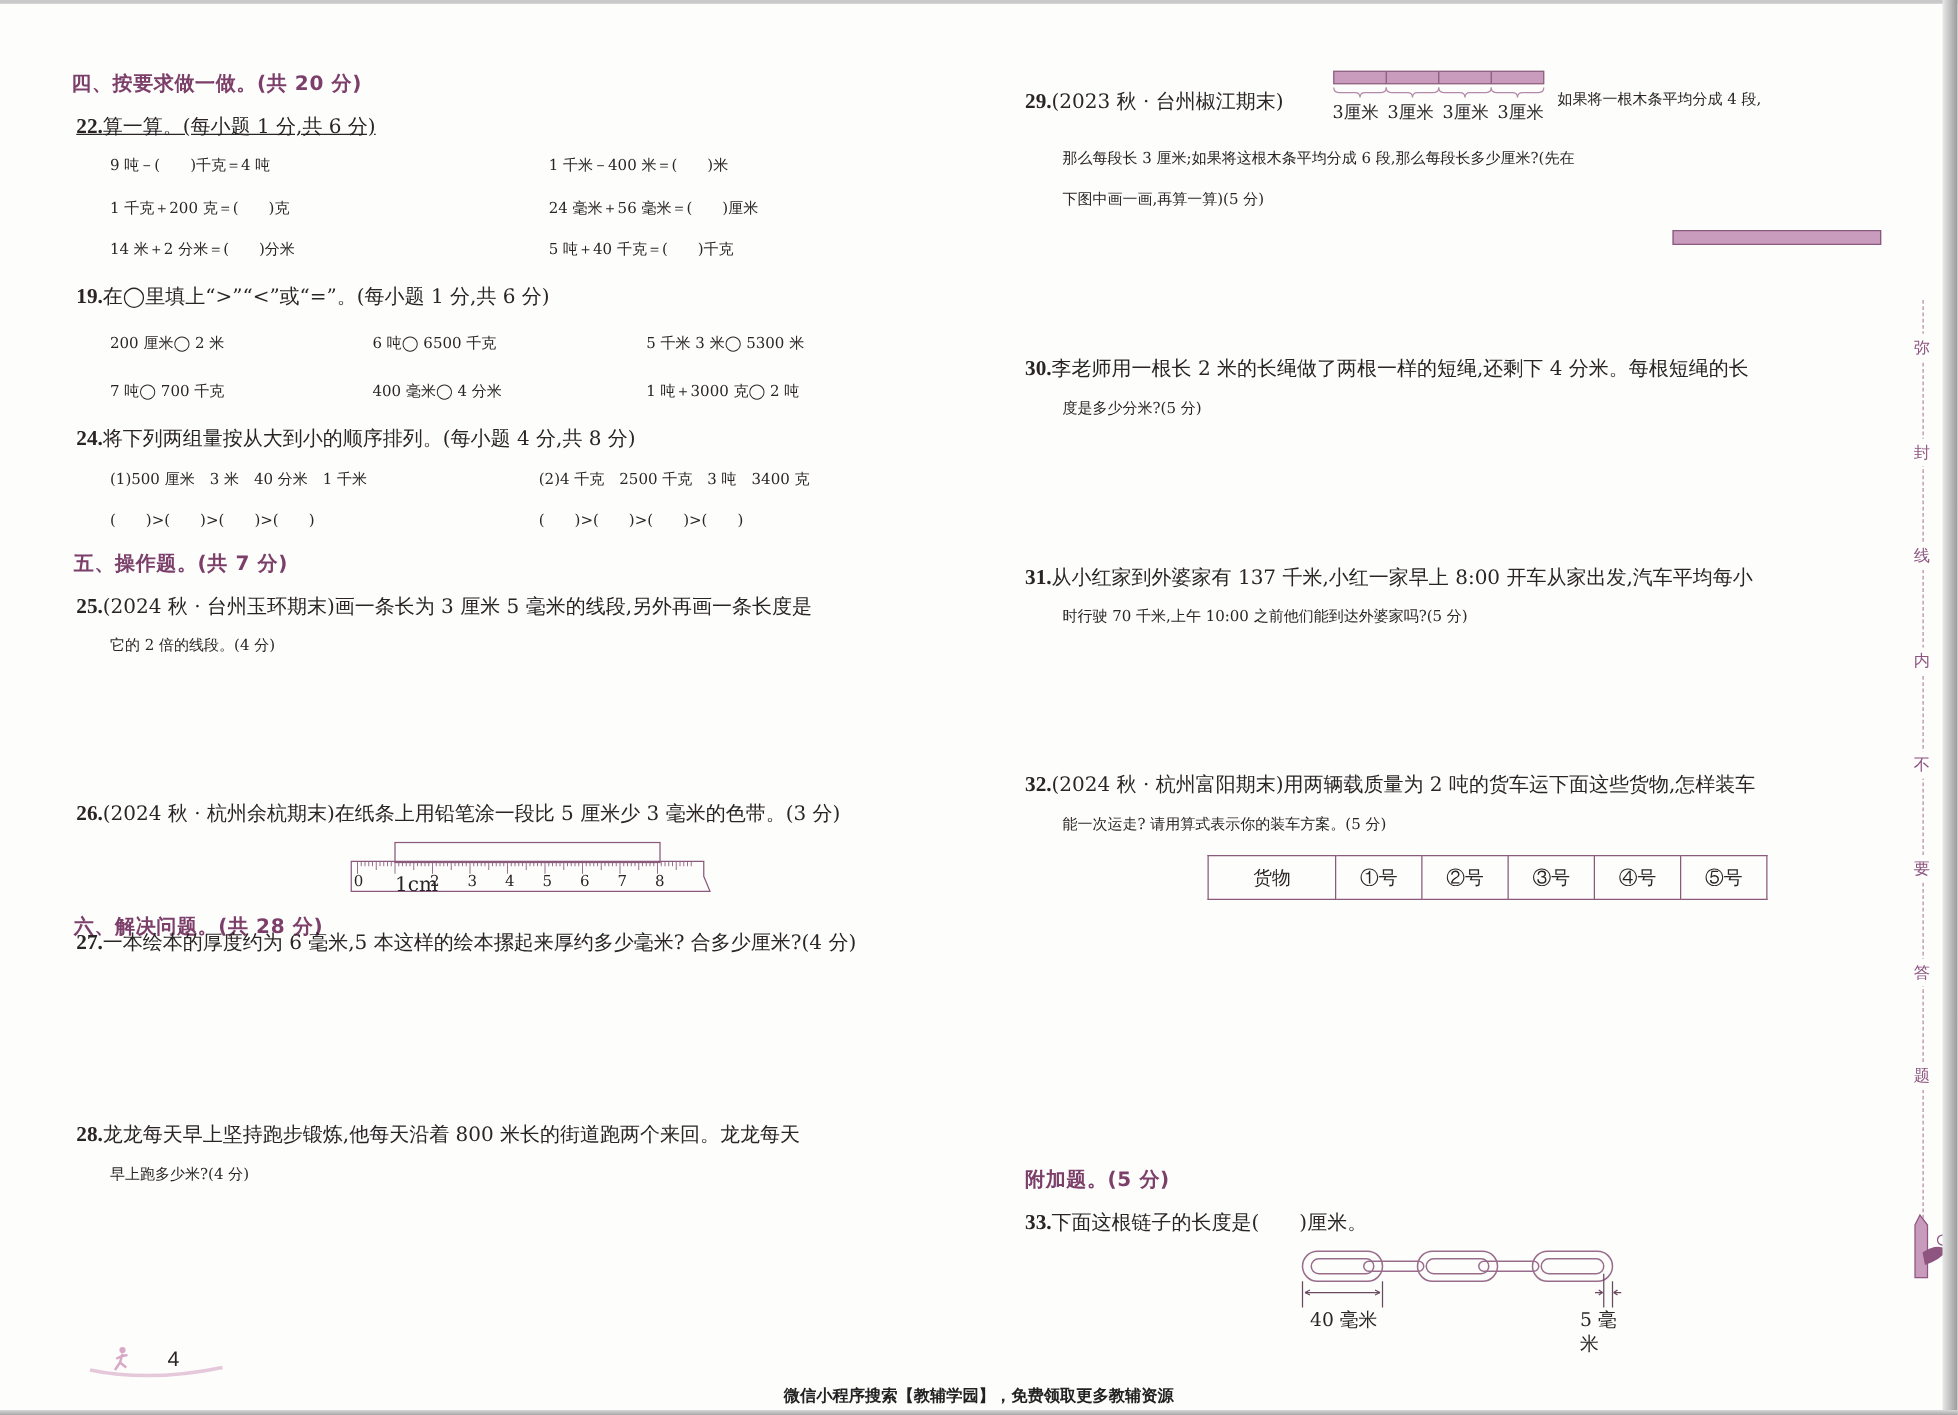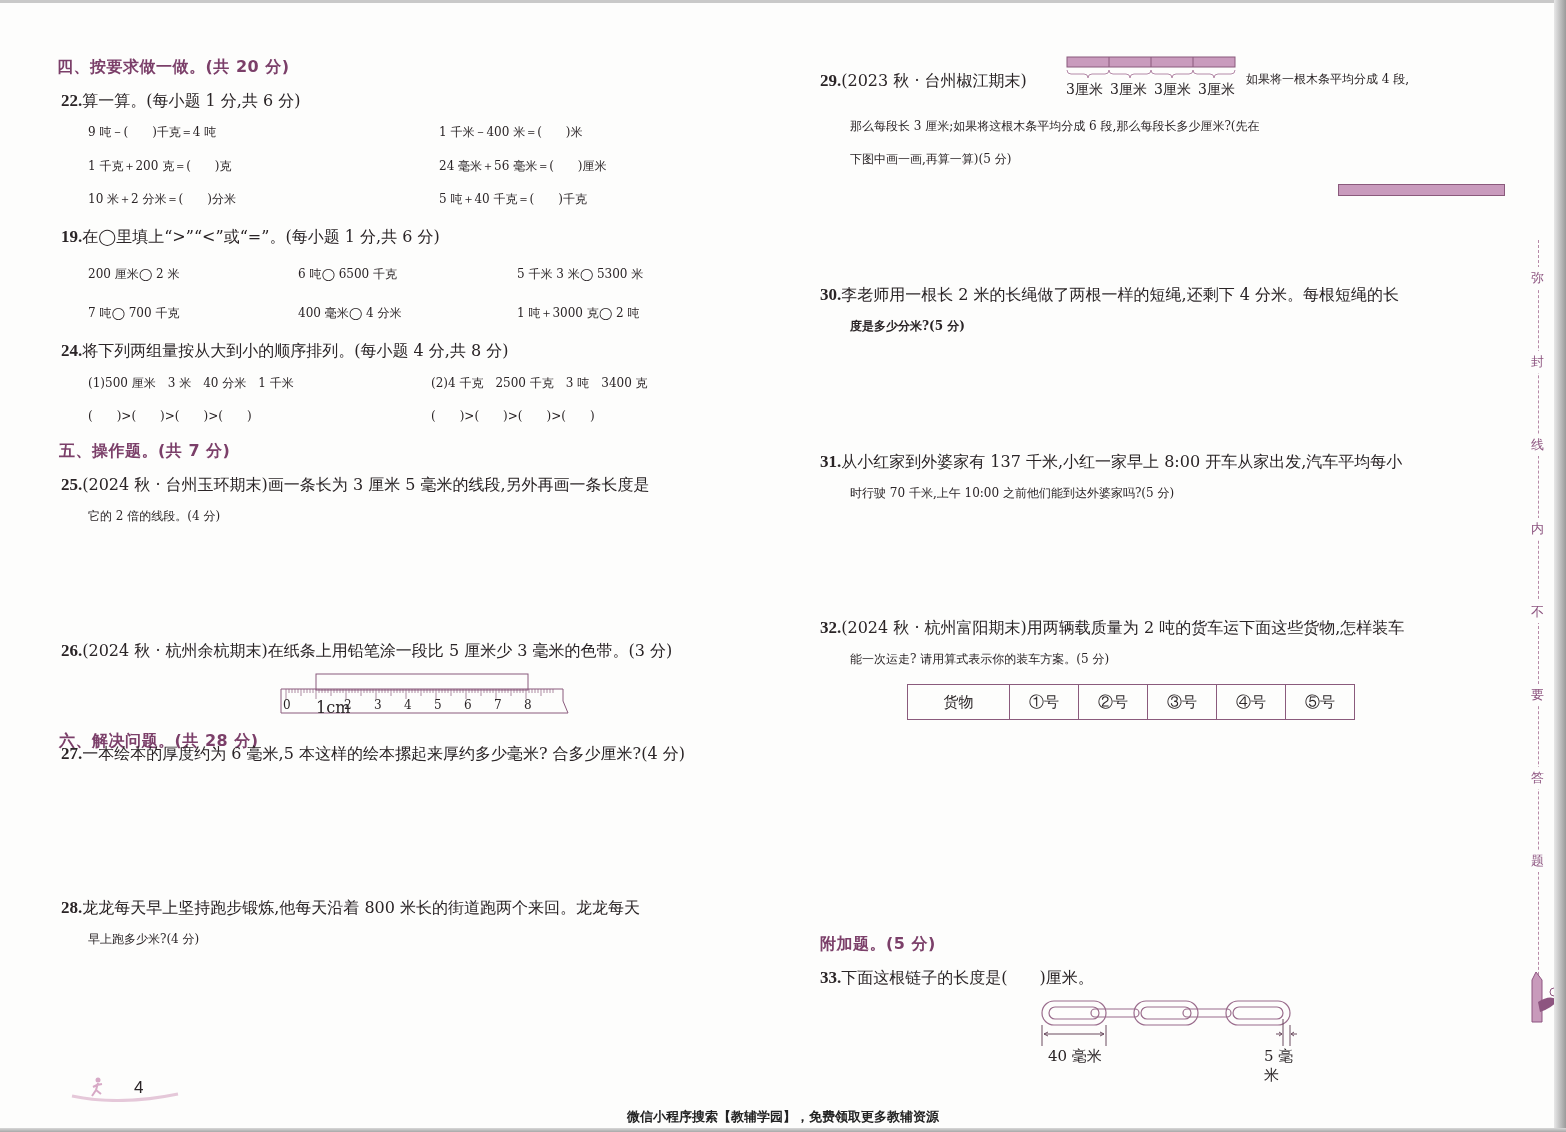--- a/index.html
+++ b/index.html
@@ -11,21 +11,21 @@
   }
   .abs { position:absolute; }
   .sec {
     position:absolute; font-family:"DejaVu Sans","Liberation Sans",sans-serif;
     font-weight:bold; font-size:16px; color:#7b3f69; letter-spacing:0.5px;
   }
   .q { position:absolute; font-size:16px; line-height:20px; white-space:nowrap; }
   .qn { font-family:"Liberation Serif", serif; font-weight:bold; font-size:17px; }
   .line { position:absolute; font-size:12px; white-space:nowrap; }
   .ruler-wrap { position:absolute; left:280px; top:673px; width:290px; height:44px; }
-  .table32 { position:absolute; left:907px; top:684px; border-collapse:collapse; font-size:15px;font-family:Liberation Serif, serif; }
+  .table32 { position:absolute; left:966px; top:684px; border-collapse:collapse; font-size:15px;font-family:Liberation Serif, serif; }
   .table32 td { border:1.5px solid #8a5a7c; text-align:center; height:34px; padding:0; }
   .table32 td.hd { width:101px; }
   .table32 td.c { width:68px; }
   .side-col { position:absolute; left:1538px; top:240px; width:2px; height:780px;
     border-left:1.5px dashed #b68aa7; }
   .side-char { position:absolute; left:1531px; font-size:13px; color:#8d5580;
     font-family:"DejaVu Sans","Liberation Sans",sans-serif; background:#fdfdfc; padding:2px 0; }
   .edge { position:absolute; right:0; top:0; width:12px; height:1132px;
     background:linear-gradient(to right,#e8e8e8,#9a9a9a); }
   .topedge { position:absolute; left:0; top:0; width:1566px; height:3px; background:#c9c9c9; }
@@ -34,28 +34,28 @@
   .footer-note { position:absolute; left:0; width:1566px; top:1108px; text-align:center;
     font-size:13px; font-family:"DejaVu Sans","Liberation Sans",sans-serif; color:#222; font-weight:bold; }
 </style>
 </head>
 <body>
 
 <div class="topedge"></div>
 
 <div class="sec" style="left:57px;top:57px;">四、按要求做一做。(共 20 分)</div>
 
-<div class="q" style="left:61px;top:91px;">
+<div class="q" style="left:61px;top:91px;text-decoration:underline;">
   <span class="qn">22.</span><span>算一算。(每小题 1 分,共 6 分)</span>
 </div>
 <div class="line" style="left:88px;top:124px;">9 吨－(　　)千克＝4 吨</div>
 <div class="line" style="left:439px;top:124px;">1 千米－400 米＝(　　)米</div>
 <div class="line" style="left:88px;top:158px;">1 千克＋200 克＝(　　)克</div>
 <div class="line" style="left:439px;top:158px;">24 毫米＋56 毫米＝(　　)厘米</div>
-<div class="line" style="left:88px;top:191px;">10 米＋2 分米＝(　　)分米</div>
+<div class="line" style="left:88px;top:191px;">14 米＋2 分米＝(　　)分米</div>
 <div class="line" style="left:439px;top:191px;">5 吨＋40 千克＝(　　)千克</div>
 
 <div class="q" style="left:61px;top:227px;">
   <span class="qn">19.</span><span>在◯里填上“&gt;”“&lt;”或“=”。(每小题 1 分,共 6 分)</span>
 </div>
 <div class="line" style="left:88px;top:266px;">200 厘米◯ 2 米</div>
 <div class="line" style="left:298px;top:266px;">6 吨◯ 6500 千克</div>
 <div class="line" style="left:517px;top:266px;">5 千米 3 米◯ 5300 米</div>
 <div class="line" style="left:88px;top:305px;">7 吨◯ 700 千克</div>
 <div class="line" style="left:298px;top:305px;">400 毫米◯ 4 分米</div>
@@ -232,21 +232,21 @@
   <span class="abs" style="left:132px;top:25px;font-size:14px;">3厘米</span>
 </div>
 <div class="line" style="left:1246px;top:71px;">如果将一根木条平均分成 4 段,</div>
 <div class="line" style="left:850px;top:118px;">那么每段长 3 厘米;如果将这根木条平均分成 6 段,那么每段长多少厘米?(先在</div>
 <div class="line" style="left:850px;top:151px;">下图中画一画,再算一算)(5 分)</div>
 <div class="abs" style="left:1338px;top:184px;width:165px;height:10px;background:#c99bbd;border:1px solid #8a5a7c;"></div>
 
 <div class="q" style="left:820px;top:285px;">
   <span class="qn">30.</span><span>李老师用一根长 2 米的长绳做了两根一样的短绳,还剩下 4 分米。每根短绳的长</span>
 </div>
-<div class="line" style="left:850px;top:318px;font-weight:bold;">度是多少分米?(5 分)</div>
+<div class="line" style="left:850px;top:318px;">度是多少分米?(5 分)</div>
 
 <div class="q" style="left:820px;top:452px;">
   <span class="qn">31.</span><span>从小红家到外婆家有 137 千米,小红一家早上 8:00 开车从家出发,汽车平均每小</span>
 </div>
 <div class="line" style="left:850px;top:485px;">时行驶 70 千米,上午 10:00 之前他们能到达外婆家吗?(5 分)</div>
 
 <div class="q" style="left:820px;top:618px;">
   <span class="qn">32.</span><span>(2024 秋 · 杭州富阳期末)用两辆载质量为 2 吨的货车运下面这些货物,怎样装车</span>
 </div>
 <div class="line" style="left:850px;top:651px;">能一次运走? 请用算式表示你的装车方案。(5 分)</div>

